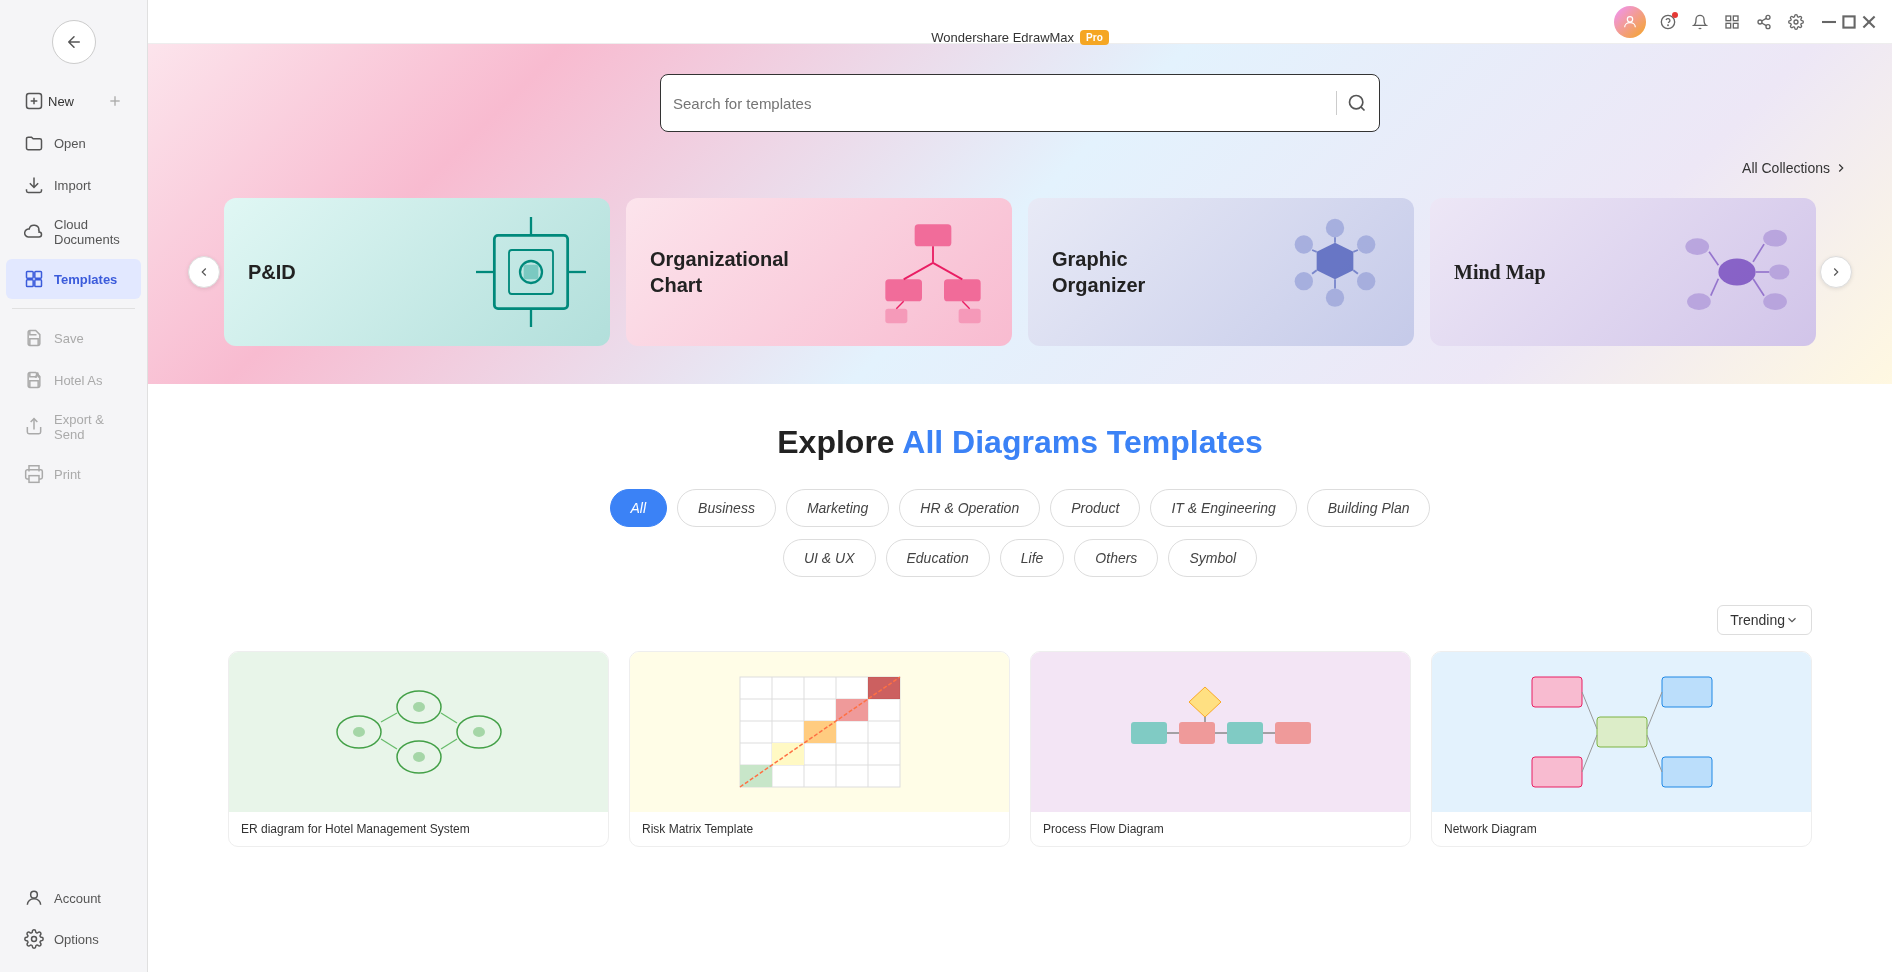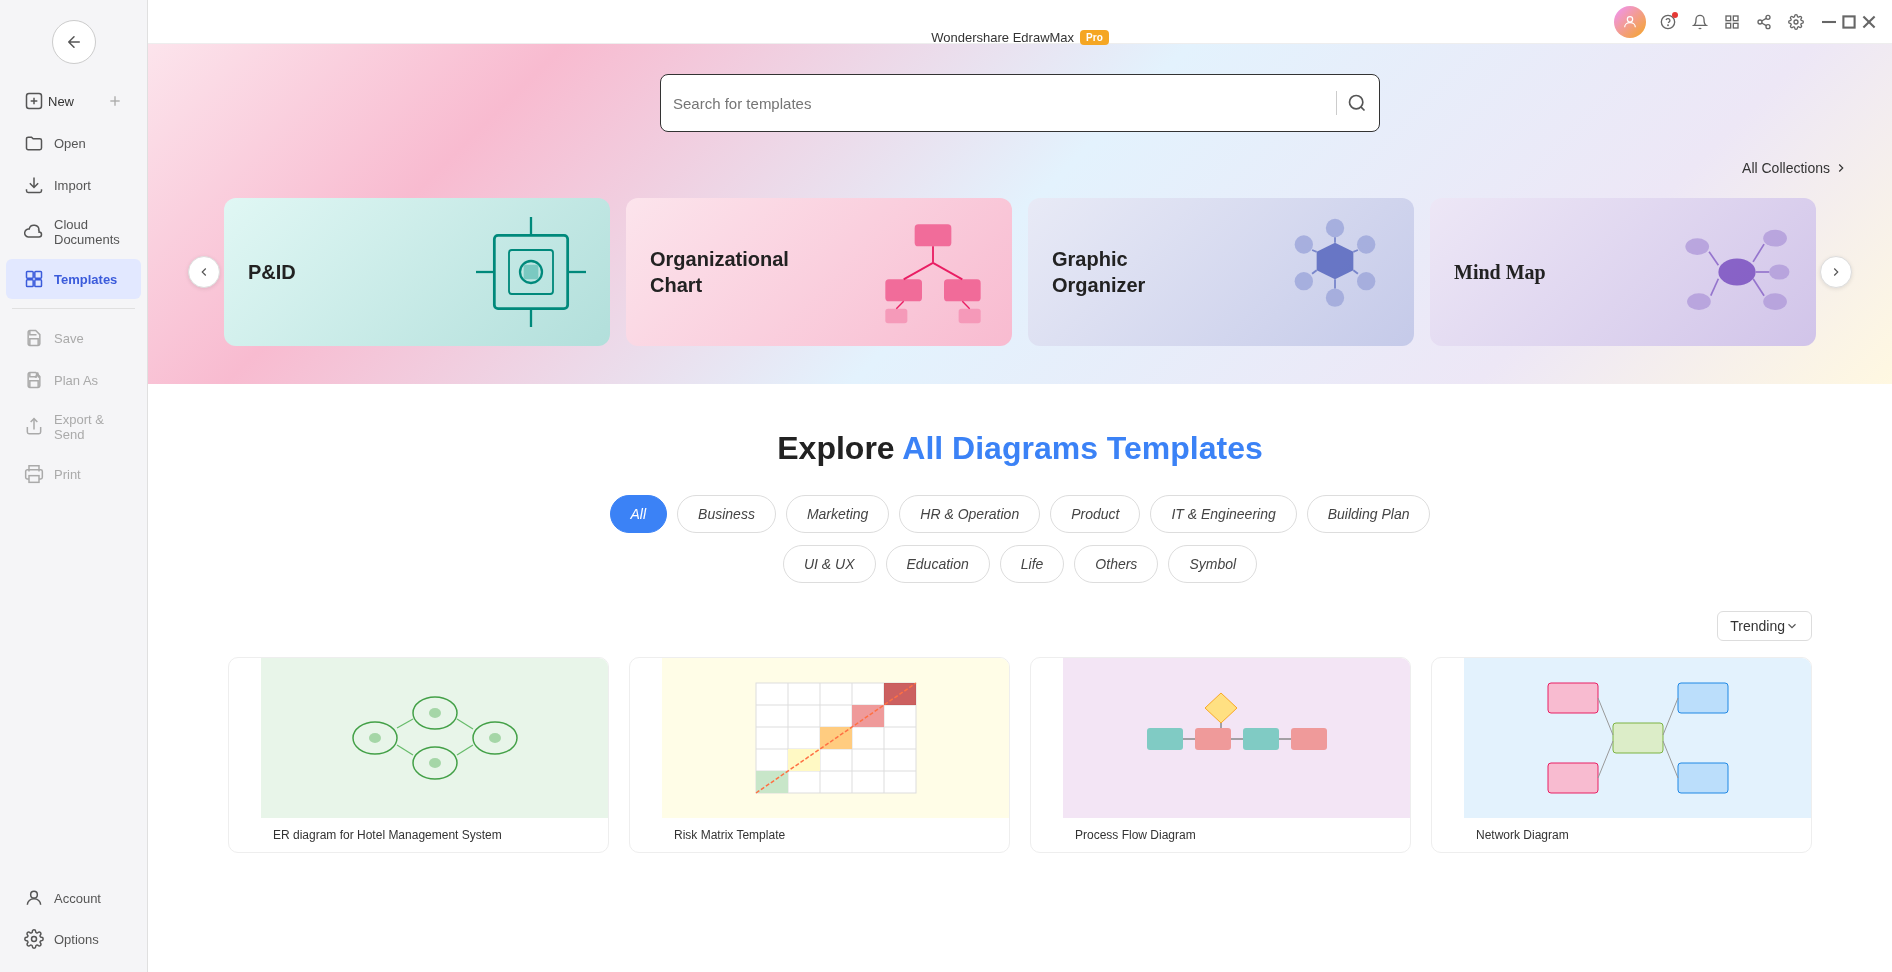--- a/index.html
+++ b/index.html
@@ -202,21 +202,20 @@
       flex-shrink: 0;
       display: flex;
       align-items: center;
       justify-content: center;
     }
 
     
     .explore-section {
       padding: 40px 80px 30px 80px;
       background: white;
-      margin-top: 6px;
     }
     .explore-title {
       text-align: center;
       font-size: 32px;
       font-weight: 700;
       color: #222;
       margin-bottom: 28px;
     }
     .explore-title .highlight { color: #3b82f6; }
 
@@ -271,21 +270,20 @@
       display: grid;
       grid-template-columns: repeat(4, 1fr);
       gap: 20px;
     }
     .template-card {
       border: 1px solid #eee;
       border-radius: 10px;
       overflow: hidden;
       cursor: pointer;
       background: white;
-      padding-left: 32px;
     }
     .template-card-img {
       width: 100%;
       height: 160px;
       background: #f5f5f5;
       display: flex;
       align-items: center;
       justify-content: center;
       overflow: hidden;
     }
@@ -382,21 +380,21 @@
     <span style="color:#aaa;">Save</span>
   </div>
 
   <div class="sidebar-item">
     <svg viewBox="0 0 24 24" fill="none" stroke="#aaa" stroke-width="1.8" width="20" height="20">
       <path d="M17 21H7a2 2 0 01-2-2V5a2 2 0 012-2h7l5 5v11a2 2 0 01-2 2z"></path>
       <polyline points="17 21 17 13 7 13 7 21"></polyline>
         <polyline points="7 3 7 8 15 8"></polyline>
       <text x="14" y="8" font-size="6" fill="#aaa">A</text>
     </svg>
-    <span style="color:#aaa;">Plan As</span>
+    <span style="color:#aaa;">Hotel As</span>
   </div>
 
   <div class="sidebar-item">
     <svg viewBox="0 0 24 24" fill="none" stroke="#aaa" stroke-width="1.8" width="20" height="20">
       <path d="M4 12v6a2 2 0 002 2h12a2 2 0 002-2v-6"></path>
         <polyline points="16 6 12 2 8 6"></polyline>
         <line x1="12" y1="2" x2="12" y2="15"></line>
     </svg>
     <span style="color:#aaa;">Export &amp; Send</span>
   </div>

